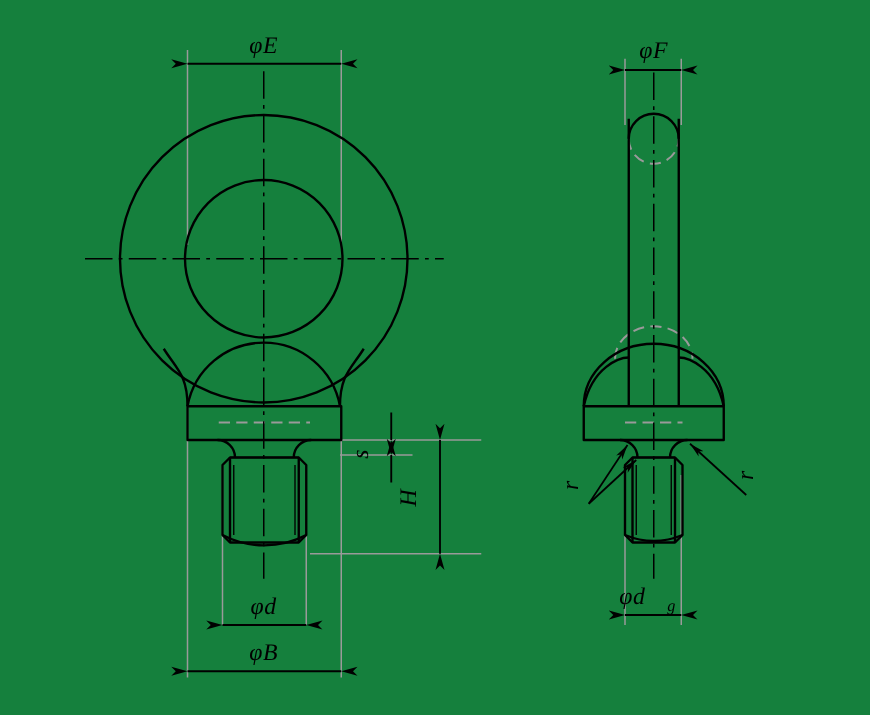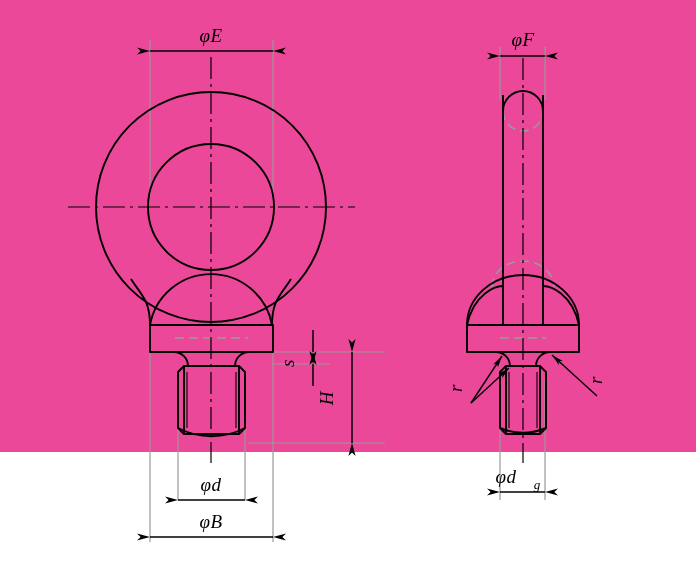--- a/index.html
+++ b/index.html
@@ -9,22 +9,22 @@
   }
   body {
     width: 696px;
     height: 572px;
     font-family: "Liberation Sans", sans-serif;
     overflow: hidden;
   }
   #drawing-root {
     position: relative;
     width: 696px;
-    height: 452px;
-    background: #ec4899;
+    height: 572px;
+    background: #15803d;
   }
   svg#technical-drawing {
     display: block;
     width: 696px;
     height: 572px;
   }
   .dim-label {
     font-family: "Liberation Serif", serif;
     font-style: italic;
     font-size: 19px;

